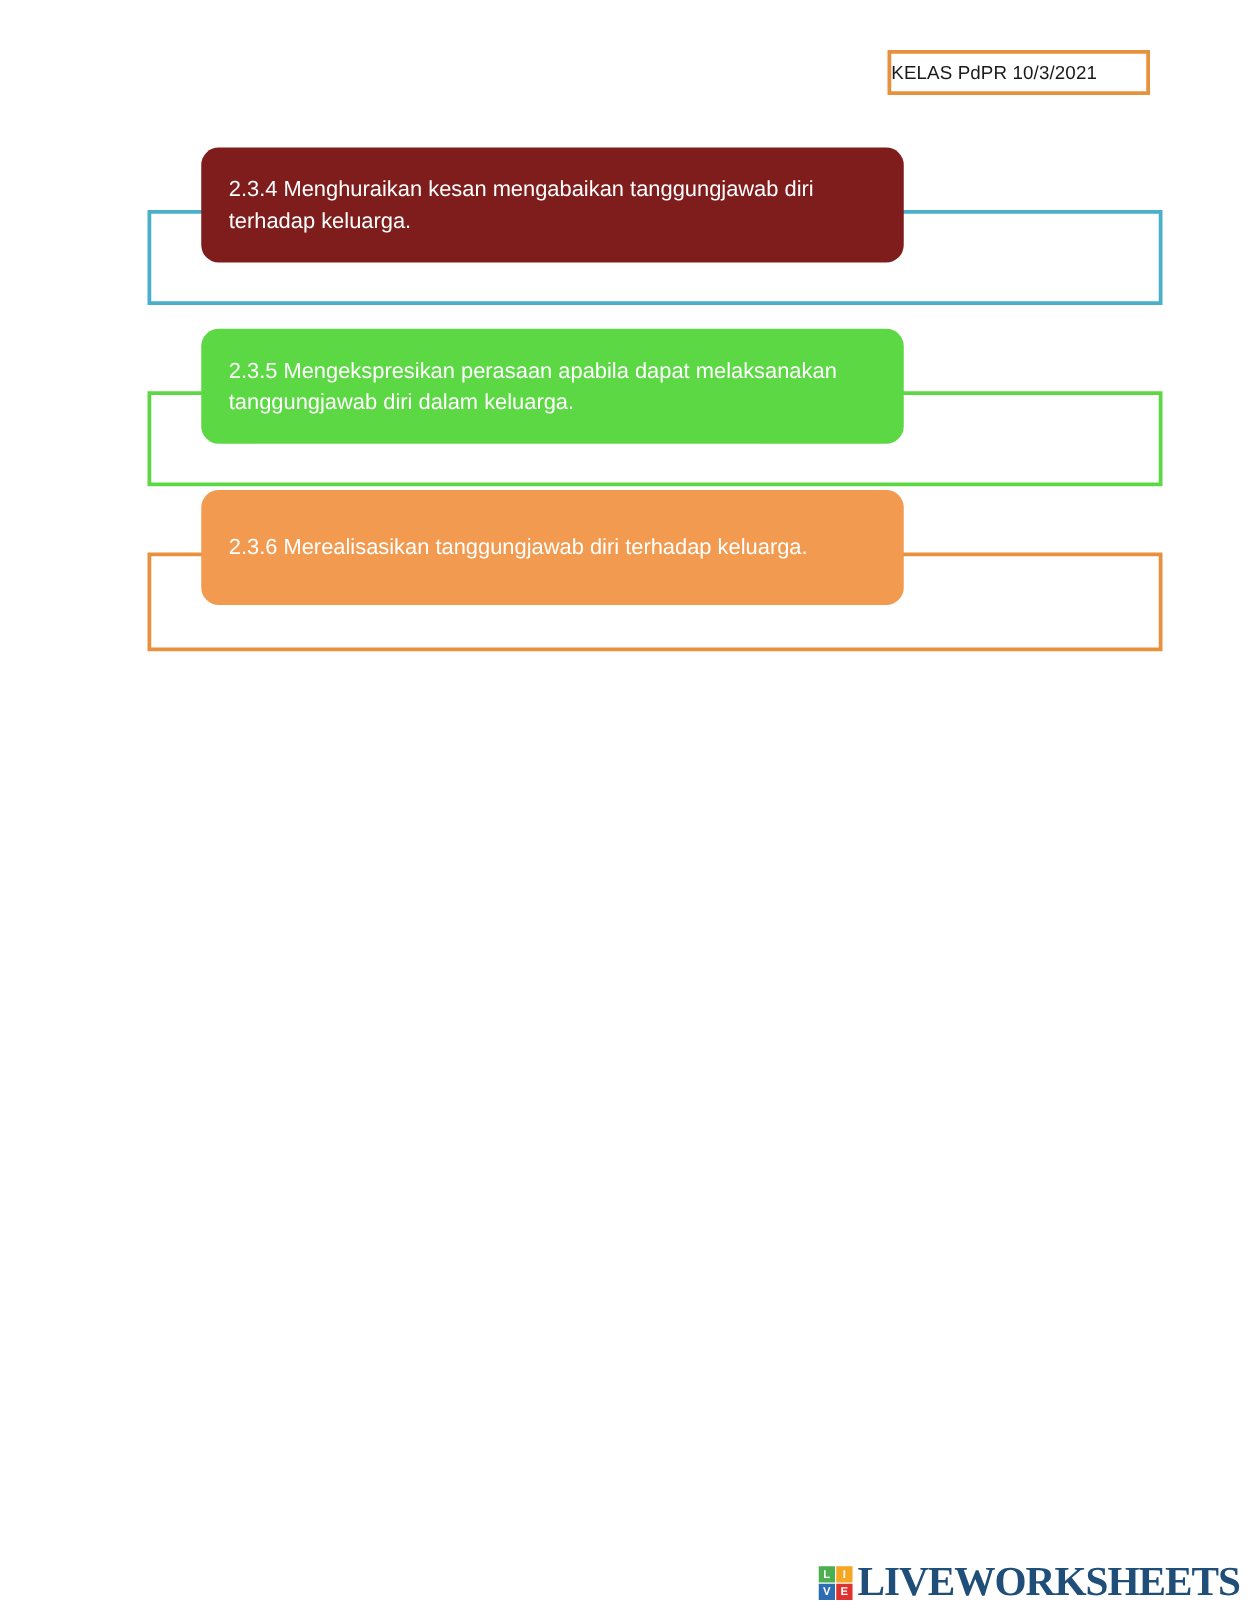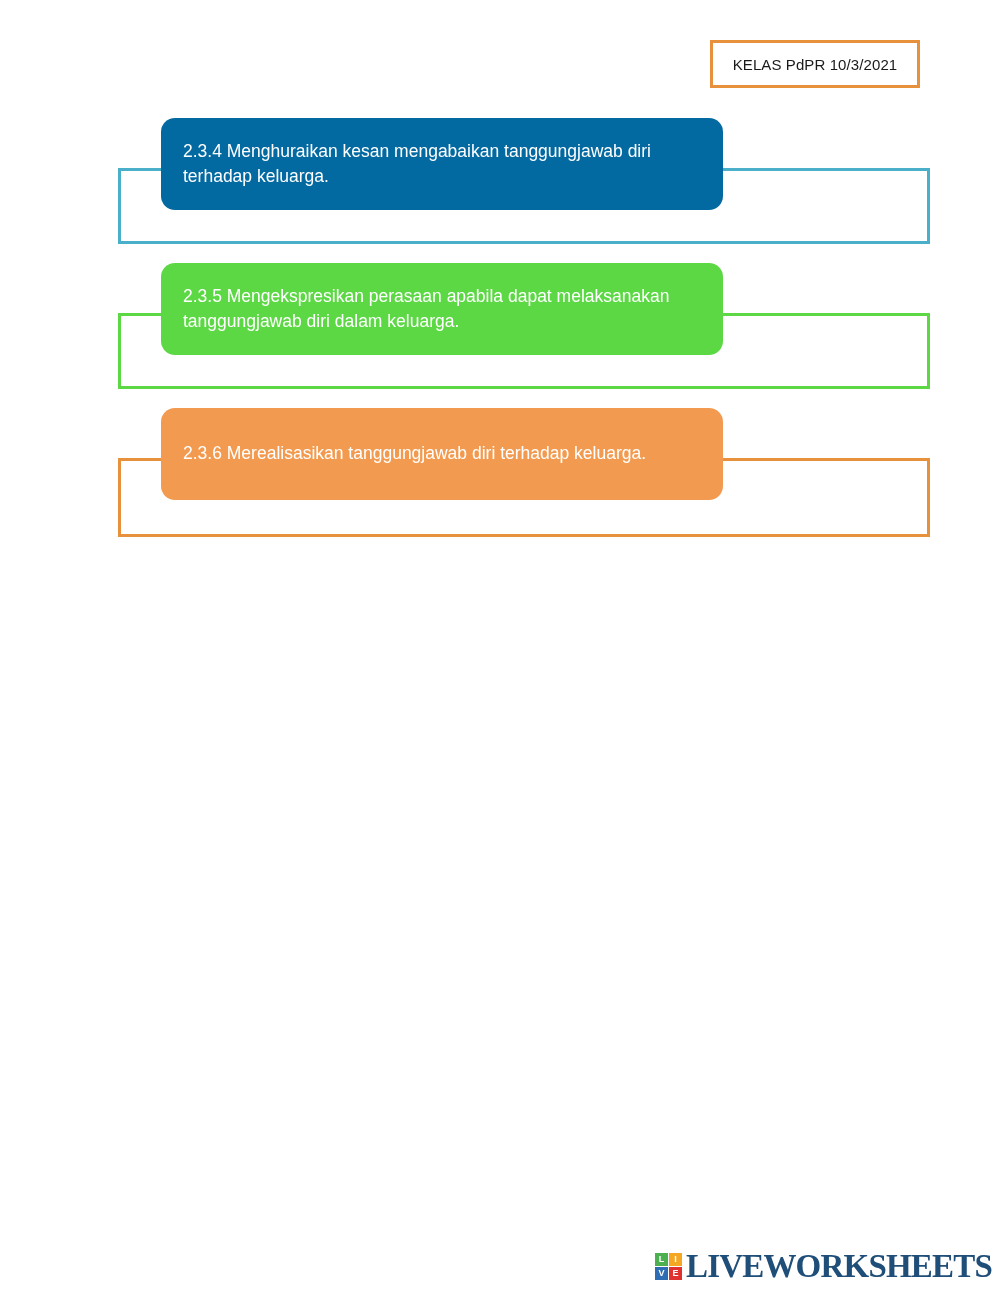--- a/index.html
+++ b/index.html
@@ -18,26 +18,26 @@
     background: #ffffff;
     overflow: hidden;
   }
 
   
   .header-badge {
     position: absolute;
     left: 710px;
     top: 40px;
     width: 210px;
-    height: 48px;
+    height: 36px;
     border: 3px solid #E8913C;
     background: #ffffff;
     display: flex;
     align-items: center;
-    justify-content: center;
+    justify-content: flex-start;
   }
   .header-badge-text {
     font-size: 15px;
     color: #1a1a1a;
     font-family: "Liberation Sans", sans-serif;
     letter-spacing: 0.1px;
     white-space: nowrap;
   }
 
   
@@ -71,29 +71,29 @@
     color: #ffffff;
     font-size: 17.5px;
     line-height: 1.45;
     font-family: "Liberation Sans", sans-serif;
     font-weight: 400;
   }
 
   
   #block-1 { top: 118px; height: 130px; }
   #block-1 .answer-frame { top: 50px; height: 76px; border-color: #4AAFC8; }
-  #block-1 .statement-pill { top: 0px; height: 92px; background: #0369a1; }
+  #block-1 .statement-pill { top: 0px; height: 92px; background: #7f1d1d; }
 
   
   #block-2 { top: 263px; height: 130px; }
   #block-2 .answer-frame { top: 50px; height: 76px; border-color: #5CD845; }
   #block-2 .statement-pill { top: 0px; height: 92px; background: #5CD845; }
 
   
-  #block-3 { top: 408px; height: 132px; }
+  #block-3 { top: 392px; height: 132px; }
   #block-3 .answer-frame { top: 50px; height: 79px; border-color: #E8913C; }
   #block-3 .statement-pill { top: 0px; height: 92px; background: #F29B50; }
 
   
   .footer-logo {
     position: absolute;
     right: 8px;
     bottom: 8px;
     display: flex;
     align-items: center;

